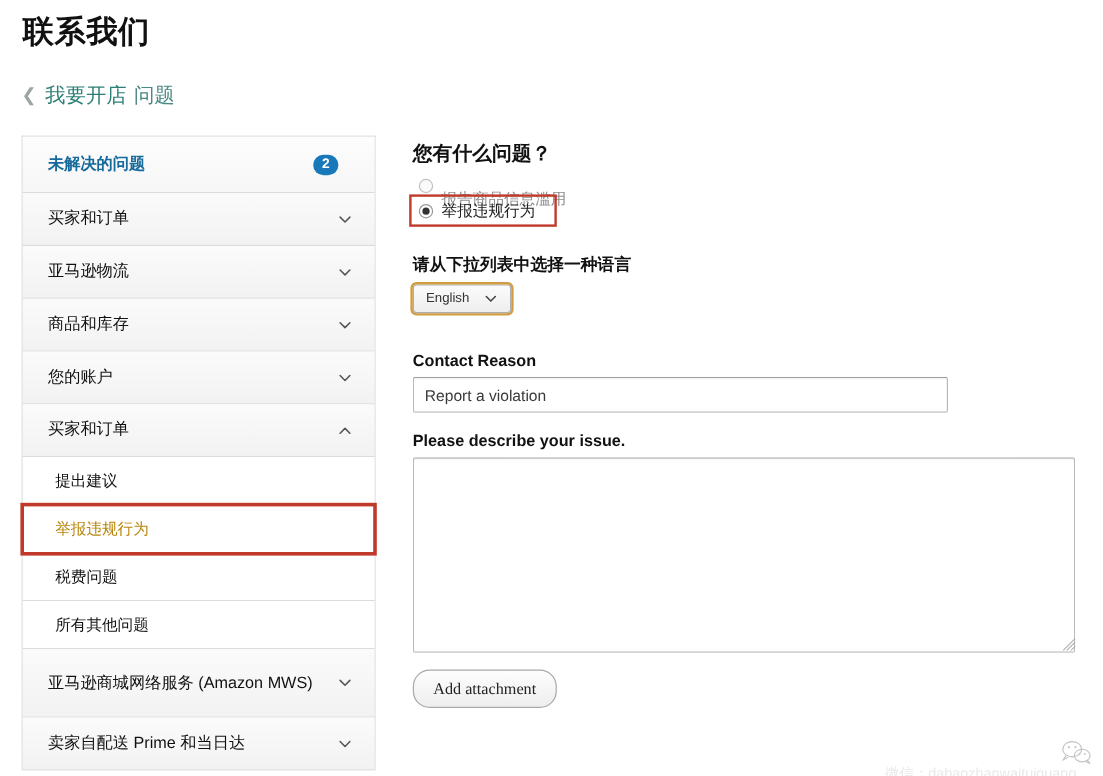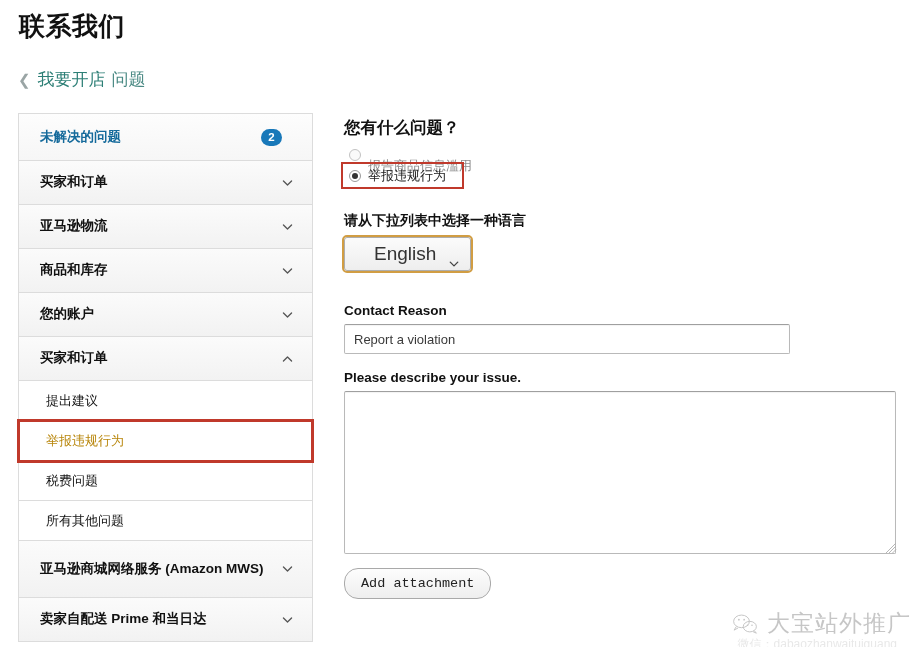--- a/index.html
+++ b/index.html
@@ -88,21 +88,21 @@
     align-items: center;
     justify-content: center;
     width: 21px; height: 17px;
     border-radius: 9px;
     background: #1878b9;
     color: #ffffff;
     font-size: 11.5px;
     font-weight: 700;
     margin-left: 10px;
   }
-  .side-row .s-label { font-weight: 700; line-height: 1.35; }
+  .side-row .s-label { font-weight: 400; line-height: 1.35; }
   .side-row.sub {
     padding-left: 27px;
     min-height: 40px;
     font-weight: 400;
   }
   .side-row.sub .s-label { font-weight: 400; font-size: 13px; }
   .caret {
     position: absolute;
     right: 18px;
     top: 50%;
@@ -176,22 +176,22 @@
     color: #111111;
     margin: 26px 0 7px 0;
   }
   .lang-select {
     display: inline-flex;
     align-items: flex-end;
     gap: 12px;
     background: linear-gradient(#fbfbfb, #eeeeee);
     border: 1px solid #adadad;
     border-radius: 3px;
-    padding: 5px 10px 5px 29px;
-    font-size: 19px;
+    padding: 5px 10px 5px 10px;
+    font-size: 11px;
     color: #333;
     cursor: pointer;
     outline: 2px solid #d19d43;
     outline-offset: 0px;
   }
   .lang-select .sel-caret {
     width: 12px; height: 12px;
     color: #444;
   }
 
@@ -238,21 +238,21 @@
   .attach-btn {
     margin-top: 14px;
     display: inline-block;
     background: linear-gradient(#fdfdfd, #eeeeee);
     border: 1px solid #a9a9a9;
     border-radius: 14px;
     padding: 7px 16px;
     font-size: 13.5px;
     color: #222;
     cursor: pointer;
-    font-family: Liberation Mono, monospace;
+    font-family: Liberation Serif, serif;
   }
 
   
   .watermark {
     position: absolute;
     right: 8px; bottom: 8px;
     display: flex;
     align-items: center;
     gap: 8px;
     opacity: 0.5;
@@ -425,17 +425,16 @@
         <ellipse cx="12" cy="10" rx="9" ry="7.2" fill="none" stroke="currentColor" stroke-width="1.1"></ellipse>
         <path d="M6 16 L3.5 20 L8 17.6" fill="none" stroke="currentColor" stroke-width="1.1"></path>
         <circle cx="9" cy="8" r="1" fill="currentColor"></circle>
         <circle cx="15" cy="8" r="1" fill="currentColor"></circle>
         <ellipse cx="21.5" cy="16" rx="7.5" ry="6" fill="none" stroke="currentColor" stroke-width="1.1"></ellipse>
         <path d="M26.5 20.5 L29 23.5 L25.2 21.8" fill="none" stroke="currentColor" stroke-width="1.1"></path>
         <circle cx="19" cy="14.5" r="0.9" fill="currentColor"></circle>
         <circle cx="24" cy="14.5" r="0.9" fill="currentColor"></circle>
       </svg>
     </span>
-    <span class="wm-text">大宝站外推广</span>
     <span class="wm-sub">微信：dabaozhanwaituiguang</span>
   </div>
 
 </div>
 
 </body></html>

